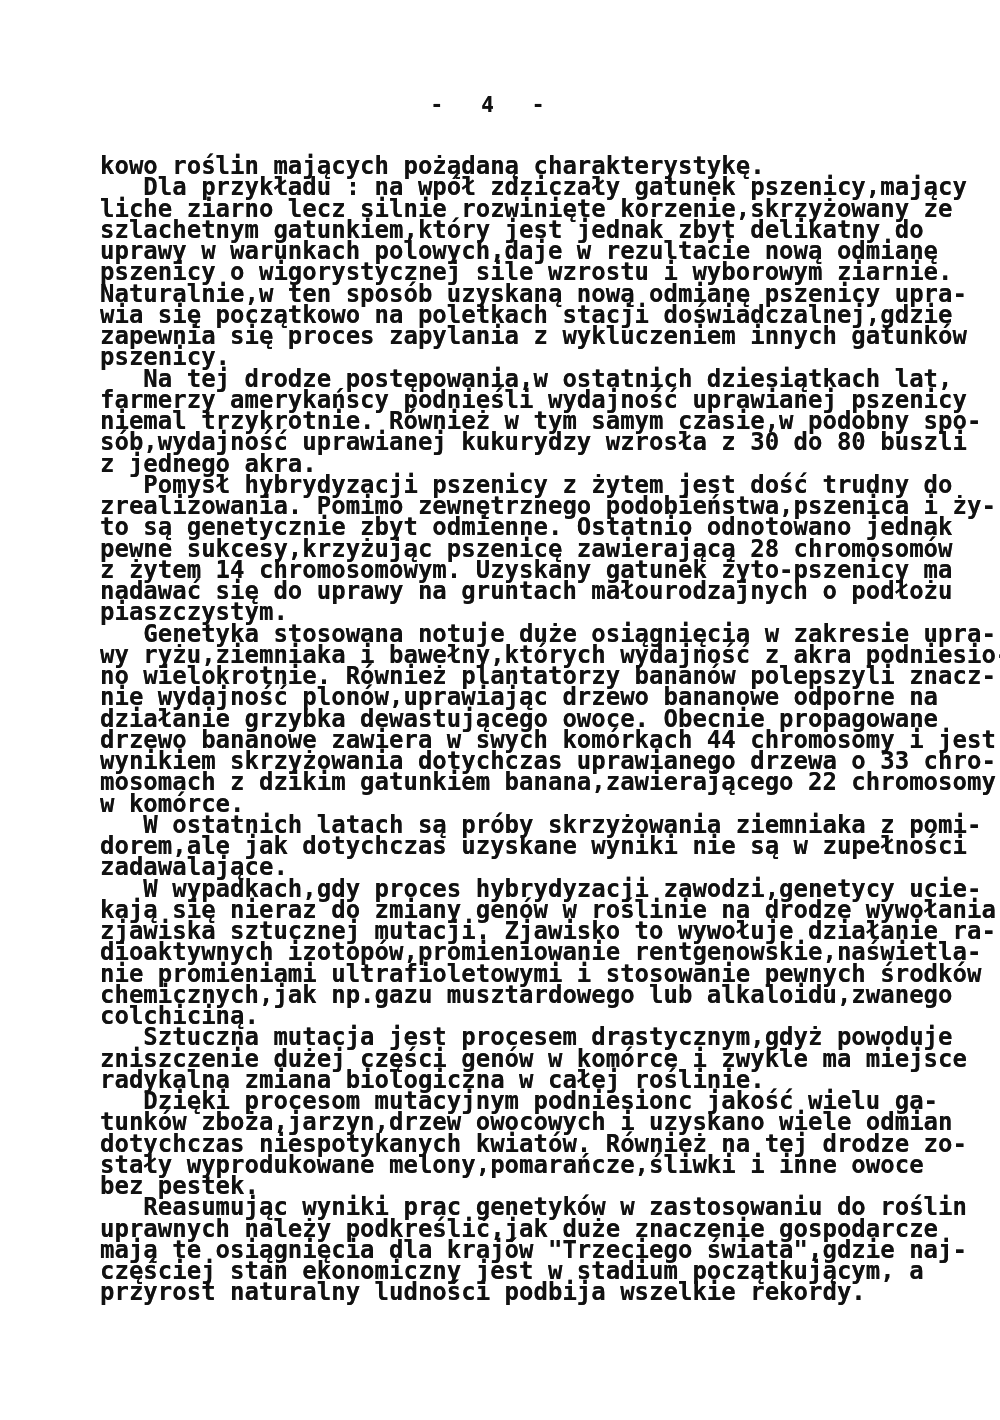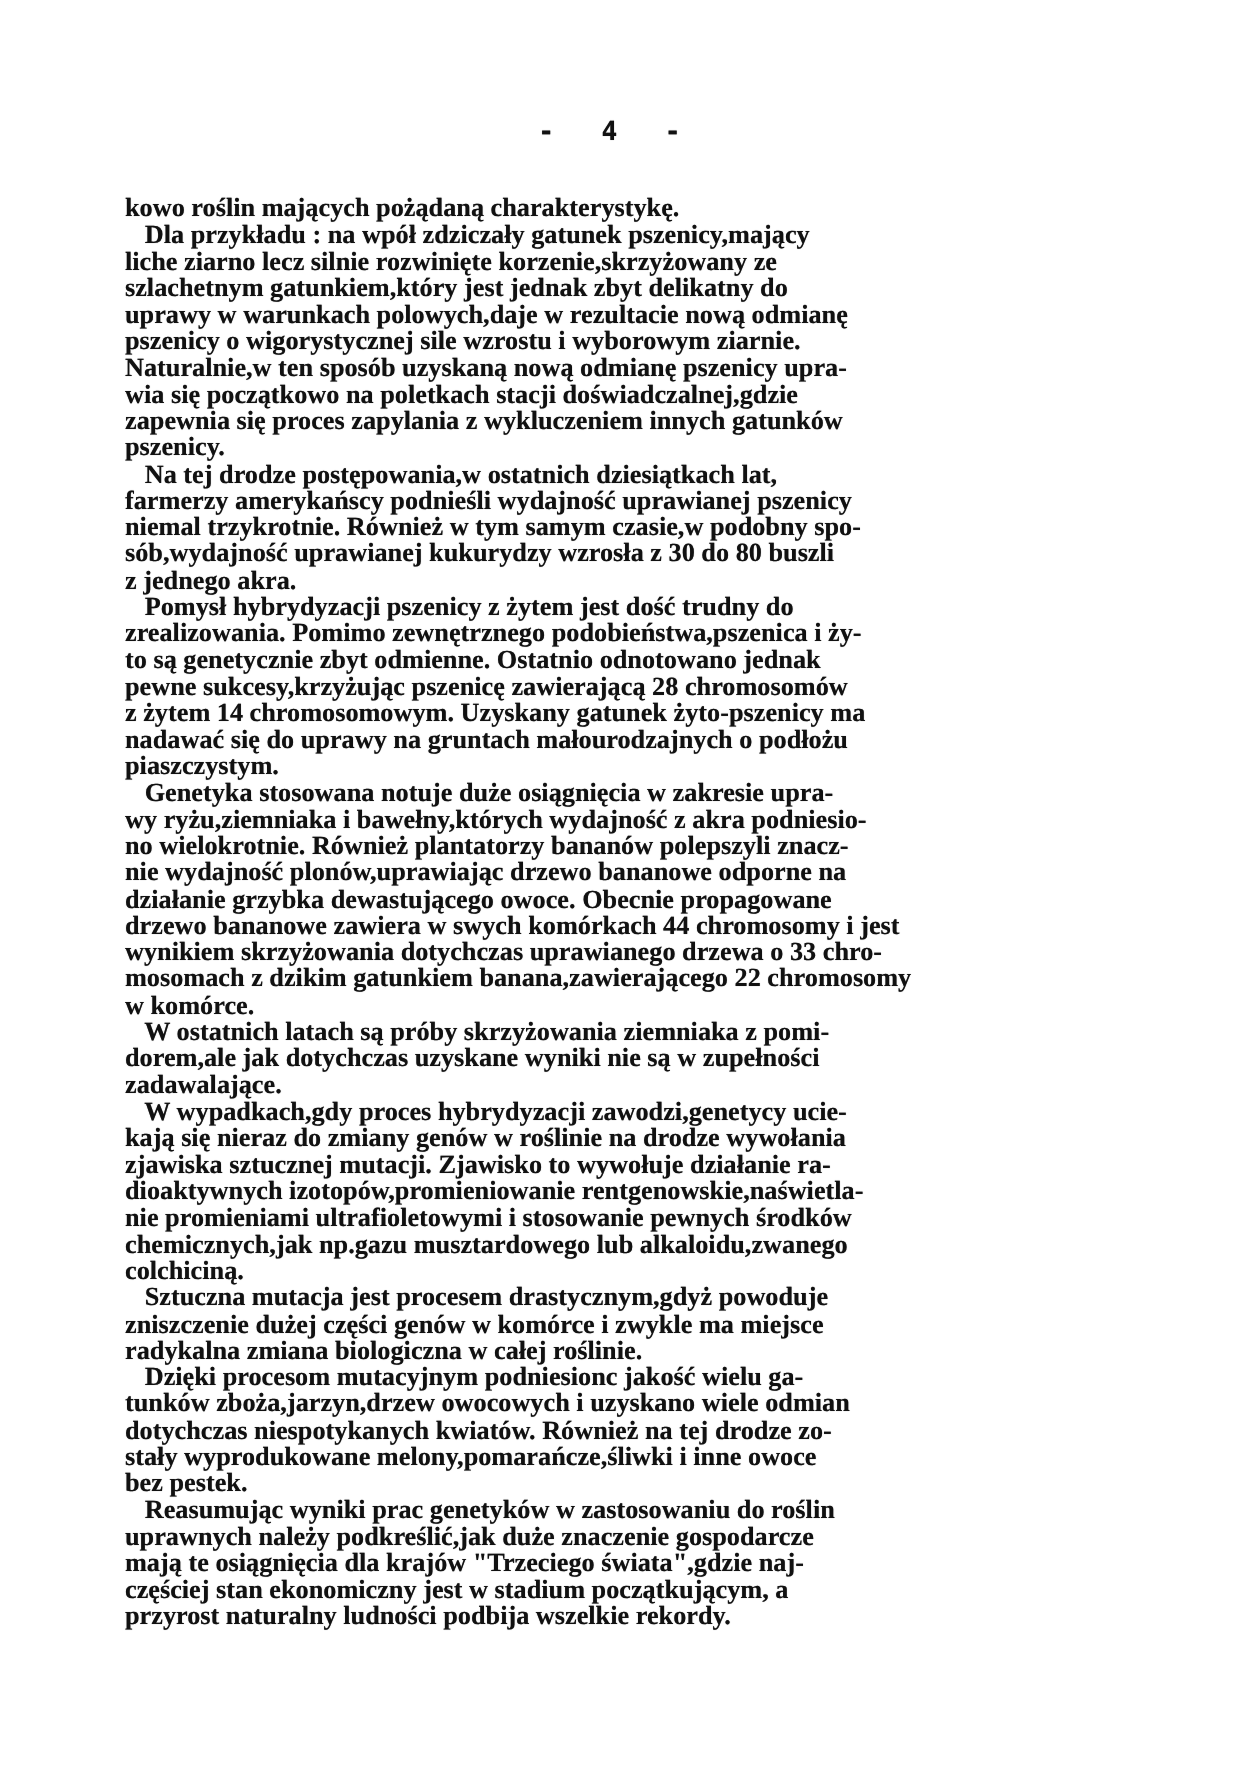--- a/index.html
+++ b/index.html
@@ -26,25 +26,24 @@
     font-size: 21px;
     line-height: 22px;
     white-space: pre;
     text-shadow: 0 0 0.6px rgba(17,17,17,0.65);
   }
   .text-block {
     position: absolute;
     top: 156px;
     left: 100px;
     width: 810px;
-    font-size: 21px;
+    font-size: 24px;
     line-height: 21.25px;
     white-space: pre;
     text-shadow: 0 0 0.6px rgba(17,17,17,0.65);
-    font-family: Liberation Serif, serif;
   }
   .line {
     white-space: pre;
   }
 </style>
 </head>
 <body>
 
 <div class="page">
   <div class="page-number">-   4   -</div>

